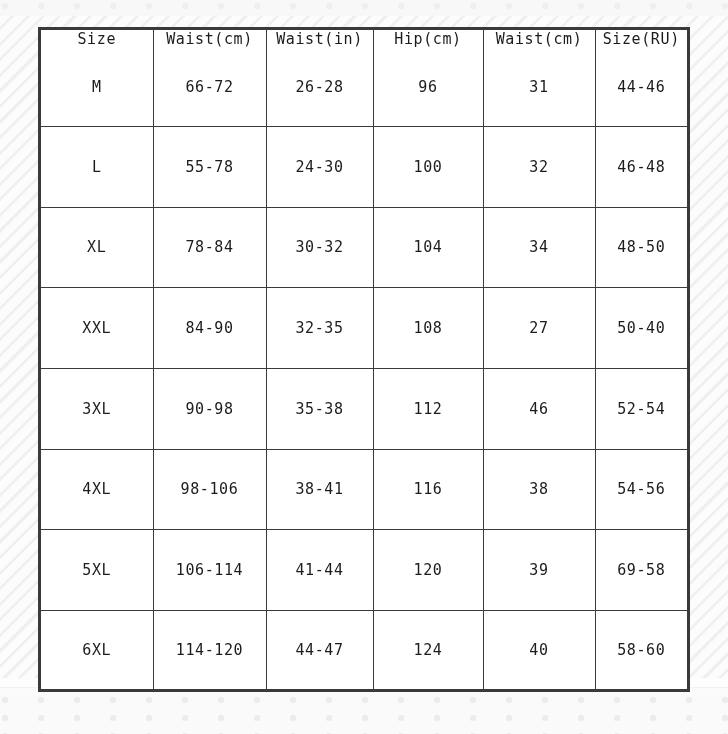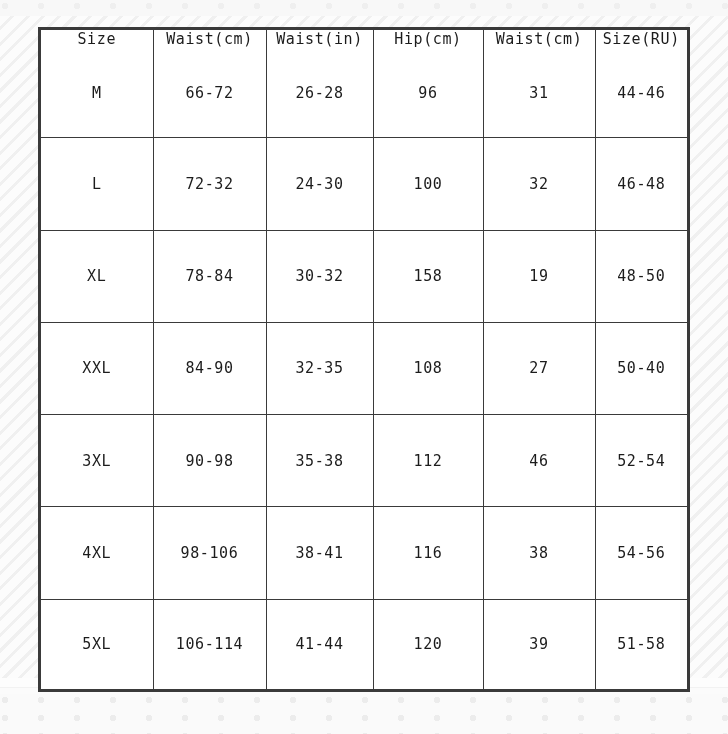--- a/index.html
+++ b/index.html
@@ -160,32 +160,32 @@
       <tr>
         <td>M</td>
         <td>66-72</td>
         <td>26-28</td>
         <td>96</td>
         <td>31</td>
         <td>44-46</td>
       </tr>
       <tr>
         <td>L</td>
-        <td>72-32</td>
+        <td>55-78</td>
         <td>24-30</td>
         <td>100</td>
         <td>32</td>
         <td>46-48</td>
       </tr>
       <tr>
         <td>XL</td>
         <td>78-84</td>
         <td>30-32</td>
-        <td>158</td>
-        <td>19</td>
+        <td>104</td>
+        <td>34</td>
         <td>48-50</td>
       </tr>
       <tr>
         <td>XXL</td>
         <td>84-90</td>
         <td>32-35</td>
         <td>108</td>
         <td>27</td>
         <td>50-40</td>
       </tr>
@@ -204,17 +204,25 @@
         <td>116</td>
         <td>38</td>
         <td>54-56</td>
       </tr>
       <tr>
         <td>5XL</td>
         <td>106-114</td>
         <td>41-44</td>
         <td>120</td>
         <td>39</td>
-        <td>51-58</td>
+        <td>69-58</td>
+      </tr>
+      <tr>
+        <td>6XL</td>
+        <td>114-120</td>
+        <td>44-47</td>
+        <td>124</td>
+        <td>40</td>
+        <td>58-60</td>
       </tr>
     </tbody>
   </table>
 </div>
 
 </body></html>

